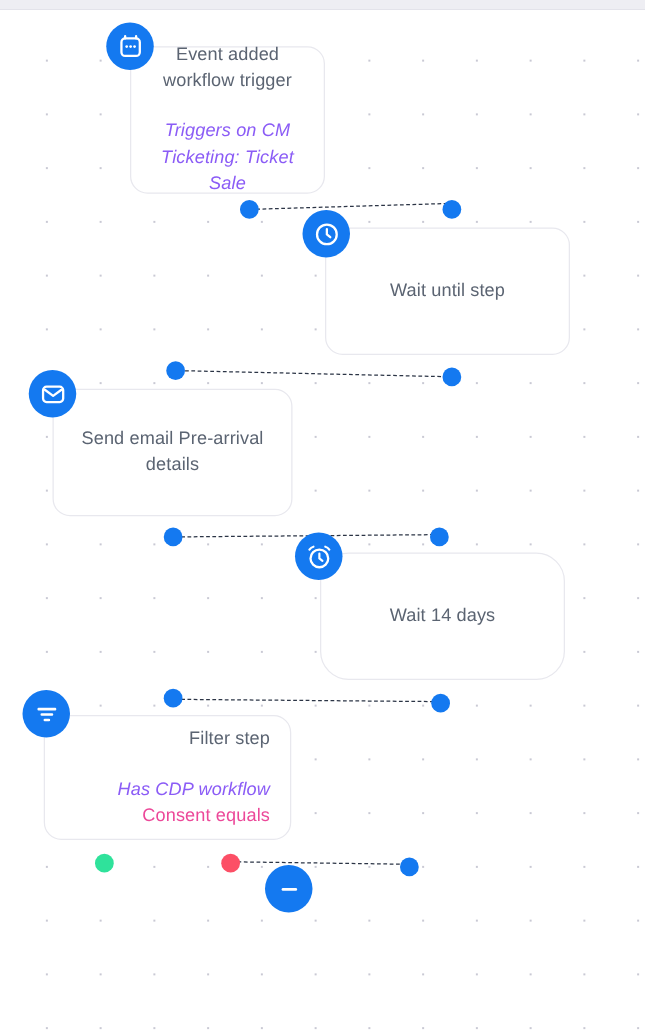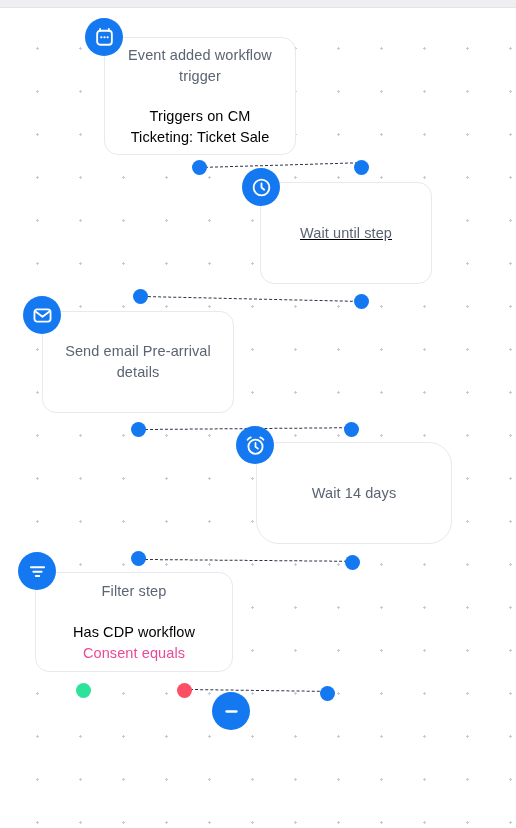--- a/index.html
+++ b/index.html
@@ -70,24 +70,25 @@
   .node-title {
     font-size: 14.5px;
     line-height: 21px;
     color: #5b6472;
     letter-spacing: 0.1px;
     max-width: 100%;
   }
   .node-sub {
     font-size: 14.5px;
     line-height: 21px;
-    color: #000000;
+    color: #8b5cf6;
     letter-spacing: 0.1px;
     margin-top: 19px;
     max-width: 100%;
+    font-style: italic;
   }
   .node-sub.tight {
     margin-top: 20px;
   }
 
   
   .badge {
     position: absolute;
     width: 38px;
     height: 38px;
@@ -142,35 +143,35 @@
 
   <div class="conn-line" style="left:145px; top:559px; width:212px; transform:rotate(0.5deg);"></div>
   <div class="port" style="left:131px; top:551px;"></div>
   <div class="port" style="left:345px; top:555px;"></div>
 
   <div class="conn-line" style="left:190px; top:689px; width:140px; transform:rotate(0.8deg);"></div>
   <div class="port green" style="left:76px; top:683px;"></div>
   <div class="port red" style="left:177px; top:683px;"></div>
   <div class="port" style="left:320px; top:686px;"></div>
 
-  <div class="node" style="left:104px; top:37px; width:192px; height:118px;">
+  <div class="node" style="left:104px; top:37px; width:156px; height:118px;">
     <div class="node-title">Event added workflow trigger</div>
     <div class="node-sub">Triggers on CM Ticketing: Ticket Sale</div>
   </div>
   <div class="badge" style="left:85px; top:18px;">
     <svg width="21" height="21" viewBox="0 0 24 24" aria-hidden="true">
       <path d="M7 2.2v2.1M17 2.2v2.1" stroke="#ffffff" stroke-width="2.1" stroke-linecap="round"></path>
       <rect x="3.6" y="4.3" width="16.8" height="16" rx="3.4" fill="none" stroke="#ffffff" stroke-width="2.1"></rect>
       <circle cx="8.4" cy="11.7" r="1.25" fill="#ffffff"></circle>
       <circle cx="12" cy="11.7" r="1.25" fill="#ffffff"></circle>
       <circle cx="15.6" cy="11.7" r="1.25" fill="#ffffff"></circle>
     </svg>
   </div>
 
-  <div class="node" style="left:260px; top:182px; width:172px; height:102px;text-decoration:underline;">
+  <div class="node" style="left:260px; top:182px; width:196px; height:102px;">
     <div class="node-title">Wait until step</div>
   </div>
   <div class="badge" style="left:242px; top:168px;">
     <svg width="21" height="21" viewBox="0 0 24 24" aria-hidden="true">
       <circle cx="12" cy="12" r="9" fill="none" stroke="#ffffff" stroke-width="2.1"></circle>
       <path d="M12 7.2V12l3.1 2.6" stroke="#ffffff" stroke-width="2.1" stroke-linecap="round" stroke-linejoin="round" fill="none"></path>
     </svg>
   </div>
 
   <div class="node" style="left:42px; top:311px; width:192px; height:102px;">
@@ -188,21 +189,21 @@
   </div>
   <div class="badge" style="left:236px; top:426px;">
     <svg width="21" height="21" viewBox="0 0 24 24" aria-hidden="true">
       <path d="M2.9 5.4C3.9 3.9 5.2 3 6.6 2.7" stroke="#ffffff" stroke-width="2" stroke-linecap="round" fill="none"></path>
       <path d="M21.1 5.4C20.1 3.9 18.8 3 17.4 2.7" stroke="#ffffff" stroke-width="2" stroke-linecap="round" fill="none"></path>
       <circle cx="12" cy="13.4" r="8.1" fill="none" stroke="#ffffff" stroke-width="2.1"></circle>
       <path d="M12 9.1v4.3l2.8 2.2" stroke="#ffffff" stroke-width="2" stroke-linecap="round" stroke-linejoin="round" fill="none"></path>
     </svg>
   </div>
 
-  <div class="node" style="left:35px; top:572px; width:198px; height:100px;">
+  <div class="node" style="left:35px; top:572px; width:198px; height:100px;align-items:flex-end;">
     <div class="node-title">Filter step</div>
     <div class="node-sub tight">Has CDP workflow</div>
     <div class="node-title" style="color:#ec4899;">Consent equals</div>
   </div>
   <div class="badge" style="left:18px; top:552px;">
     <svg width="21" height="21" viewBox="0 0 24 24" aria-hidden="true">
       <path d="M4.5 7.2h15M7.3 12.2h9.4M10.1 17.1h3.8" stroke="#ffffff" stroke-width="2.3" stroke-linecap="round"></path>
     </svg>
   </div>
 

